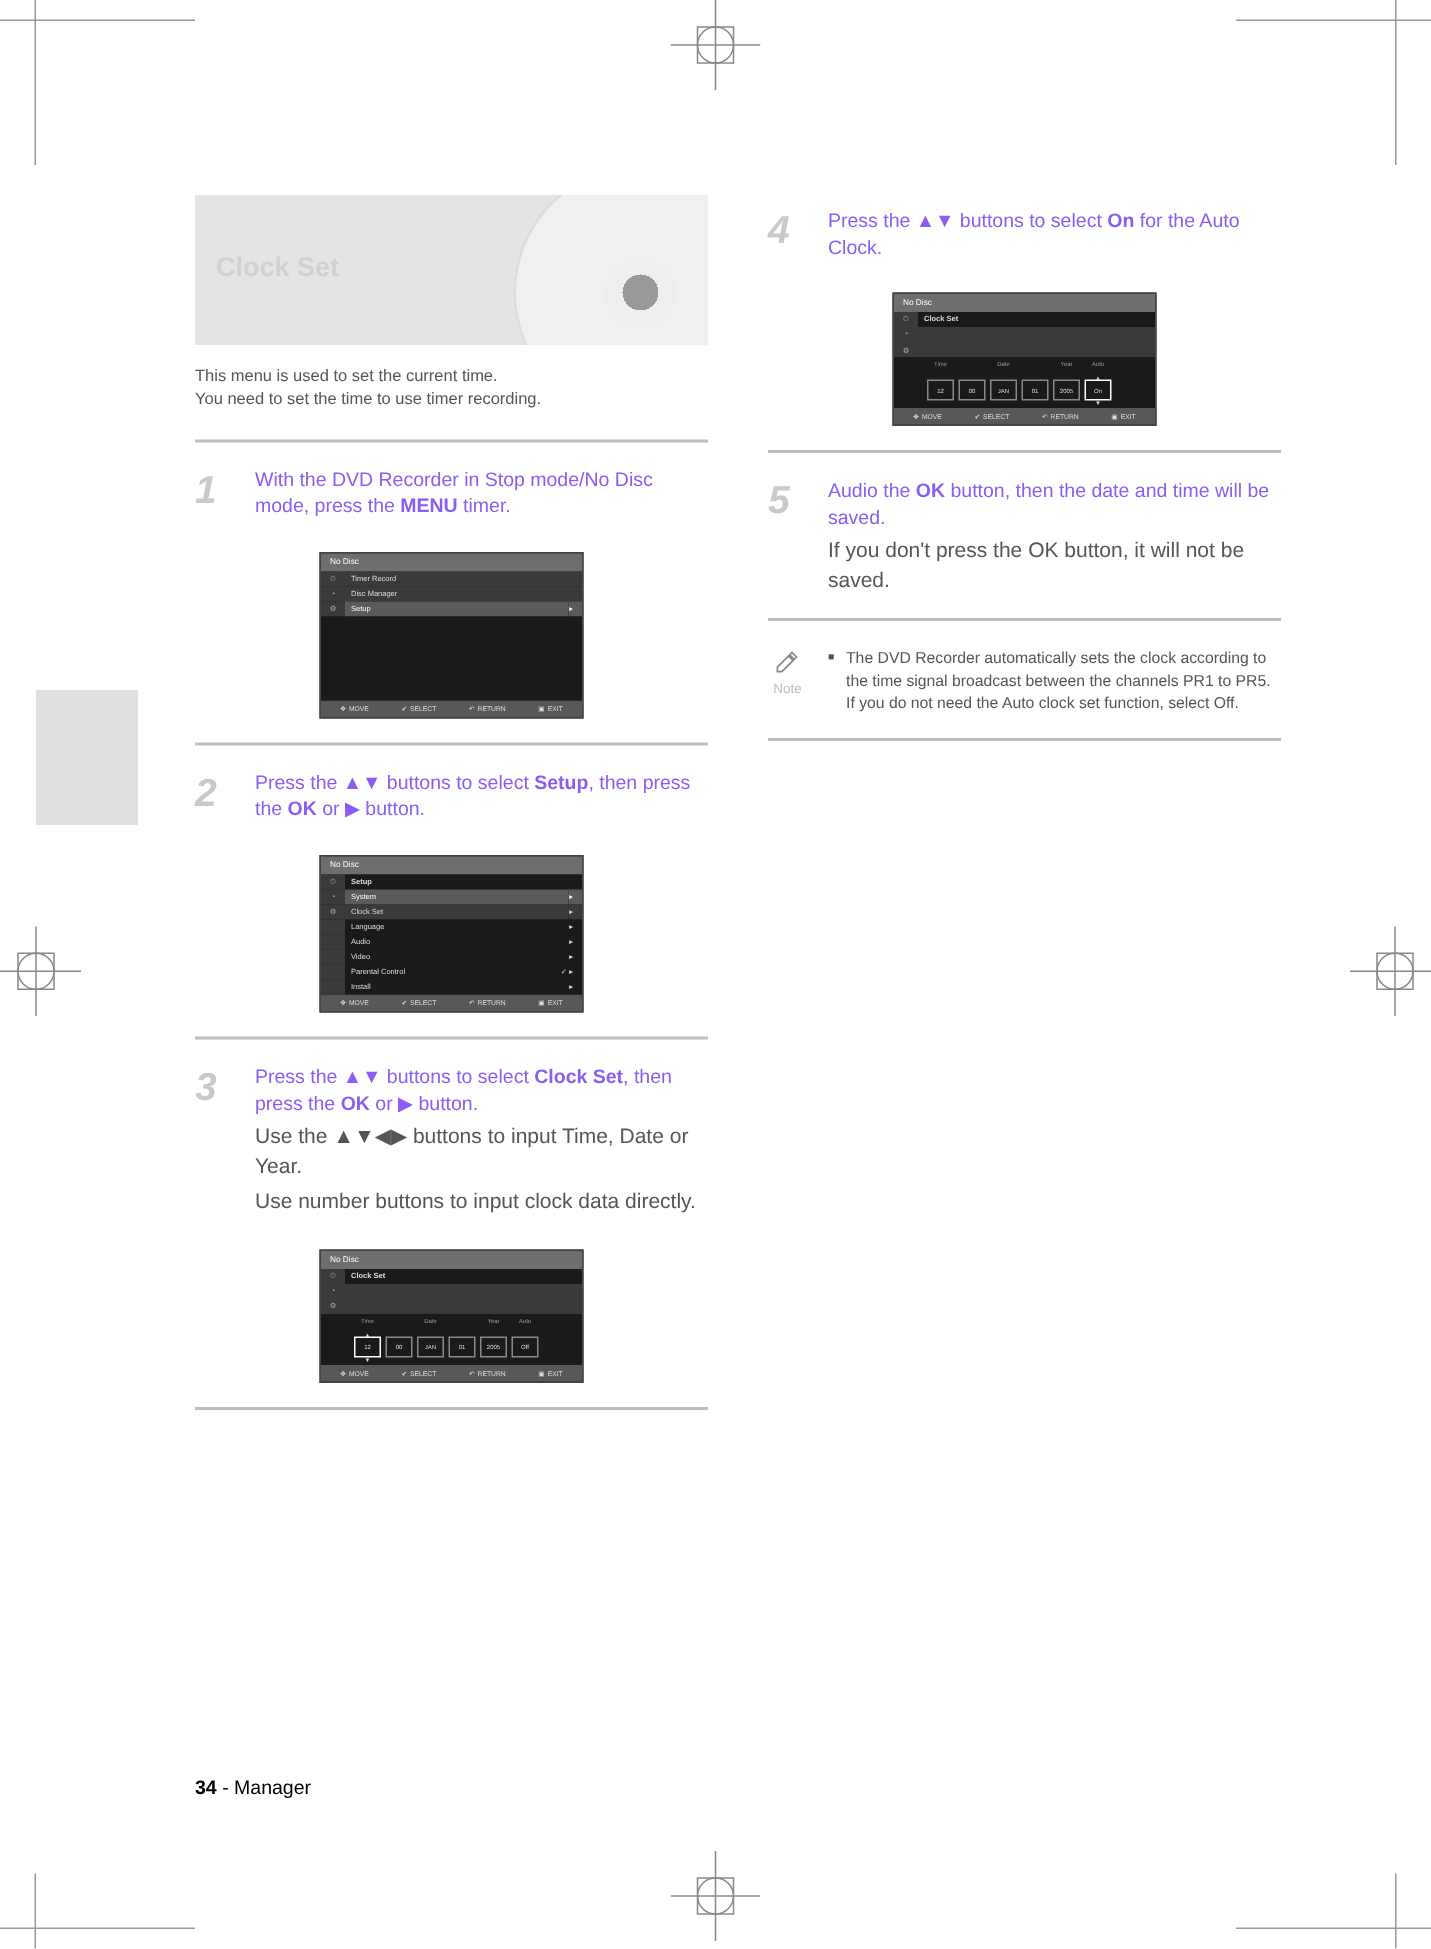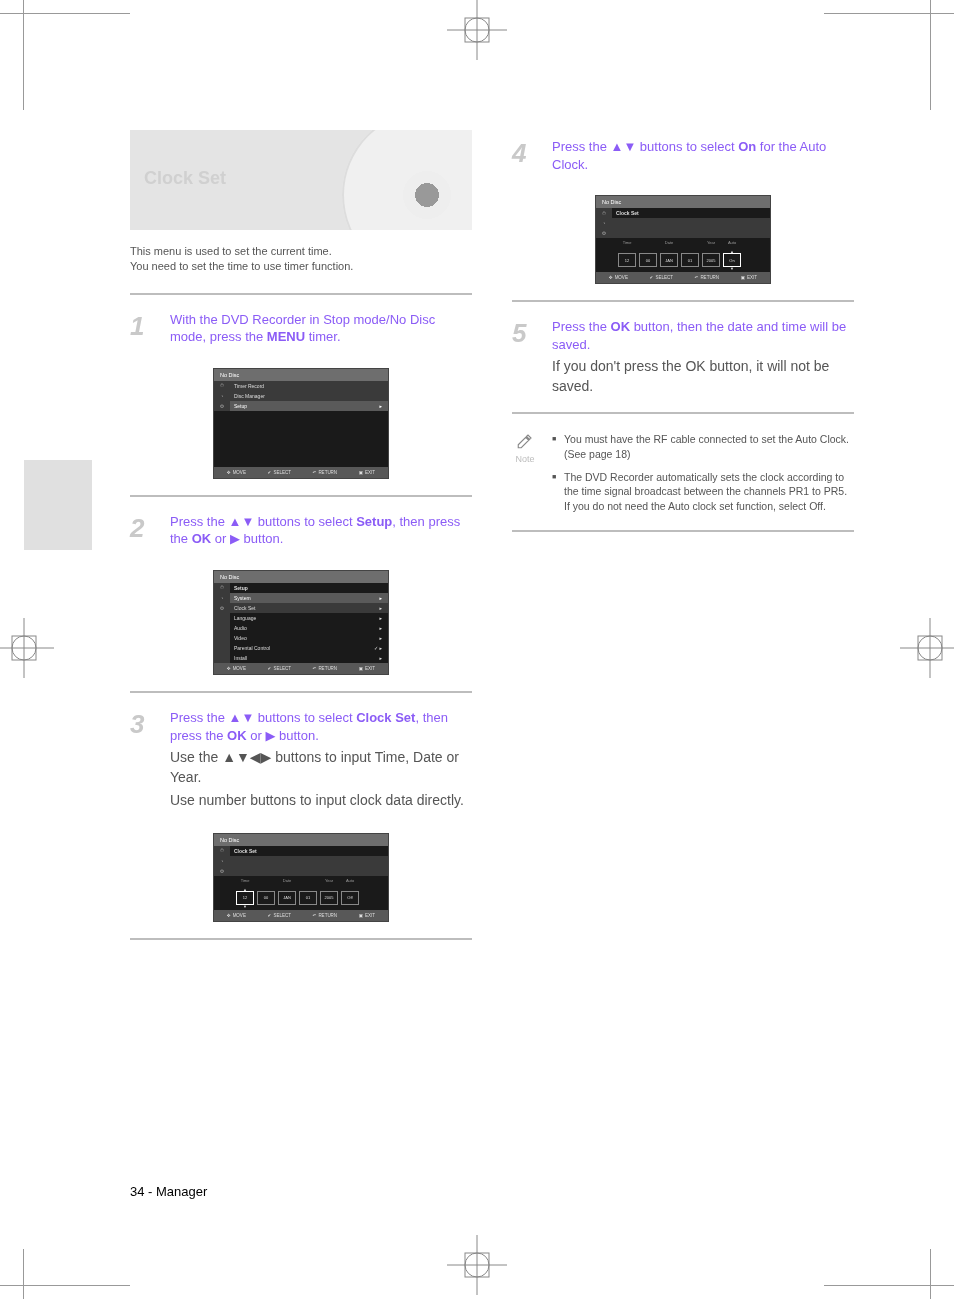--- a/index.html
+++ b/index.html
@@ -83,21 +83,21 @@
   .clock-labels { display:flex; gap:3px; padding: 2px 0 0 22px; font-size:4px; color:#999;}
   .clock-labels div { width:18px; text-align:center;}
   .note-block { display: flex; gap: 14px; margin-top: 10px;}
   .note-icon-col { width: 26px; display:flex; flex-direction:column; align-items:center; gap:4px;}
   .pencil-icon { width:18px; height:18px; }
   .note-label { font-size: 9px; font-weight: normal; color: #bdbdbd; }
   .note-list { flex:1; font-size: 10.5px; color:#555; line-height:1.4; }
   .note-list li { list-style: none; position: relative; padding-left: 12px; margin-bottom: 8px;}
   .note-list li:before { content:"■"; position:absolute; left:0; font-size:7px; top:2px;}
   .page-num { position: absolute; left: 130px; bottom: 100px; font-size: 13px; }
-  .page-num .n { font-weight: normal; }
+  .page-num .n { font-weight: bold; }
 </style>
 </head>
 <body>
 
 <div class="crop-tl"></div>
 <div class="crop-tl2"></div>
 <div class="crop-tr"></div>
 <div class="crop-tr2"></div>
 <div class="crop-bl"></div>
 <div class="crop-bl2"></div>
@@ -139,21 +139,21 @@
 
 <div class="page">
 
   <div class="col">
     <div class="header-block">
       <div class="header-title">Clock Set</div>
       <div class="disc"></div>
     </div>
     <div class="intro">
       <div>This menu is used to set the current time.</div>
-      <div>You need to set the time to use timer function.</div>
+      <div>You need to set the time to use timer recording.</div>
     </div>
     <div class="divider"></div>
 
     <div class="step">
       <div class="step-num">1</div>
       <div class="step-body">
         <div class="step-text"><span>With the DVD Recorder in Stop mode/No Disc mode, press the </span><span class="bold">MENU</span><span> timer.</span></div>
       </div>
     </div>
 
@@ -377,36 +377,35 @@
         <span>↶ <span>RETURN</span></span>
         <span>▣ <span>EXIT</span></span>
       </div>
     </div>
 
     <div class="divider"></div>
 
     <div class="step">
       <div class="step-num">5</div>
       <div class="step-body">
-        <div class="step-text"><span>Press the </span><span class="bold">OK</span><span> button, then the date and time will be saved.</span></div>
+        <div class="step-text"><span>Audio the </span><span class="bold">OK</span><span> button, then the date and time will be saved.</span></div>
         <div class="sub-text">If you don't press the OK button, it will not be saved.</div>
       </div>
     </div>
 
     <div class="divider"></div>
 
     <div class="note-block">
       <div class="note-icon-col">
         <svg class="pencil-icon" viewBox="0 0 24 24">
             <path d="M3 17l10-10 4 4-10 10H3v-4z M14 6l2-2 4 4-2 2-4-4z" fill="none" stroke="#888" stroke-width="1.5"></path>
           </svg>
         <div class="note-label">Note</div>
       </div>
       <ul class="note-list">
-        <li>You must have the RF cable connected to set the Auto Clock. (See page 18)</li>
         <li>The DVD Recorder automatically sets the clock according to the time signal broadcast between the channels PR1 to PR5. If you do not need the Auto clock set function, select Off.</li>
       </ul>
     </div>
 
     <div class="divider"></div>
   </div>
 </div>
 
 <div class="page-num">
   <span class="n">34</span> <span>- Manager</span>

